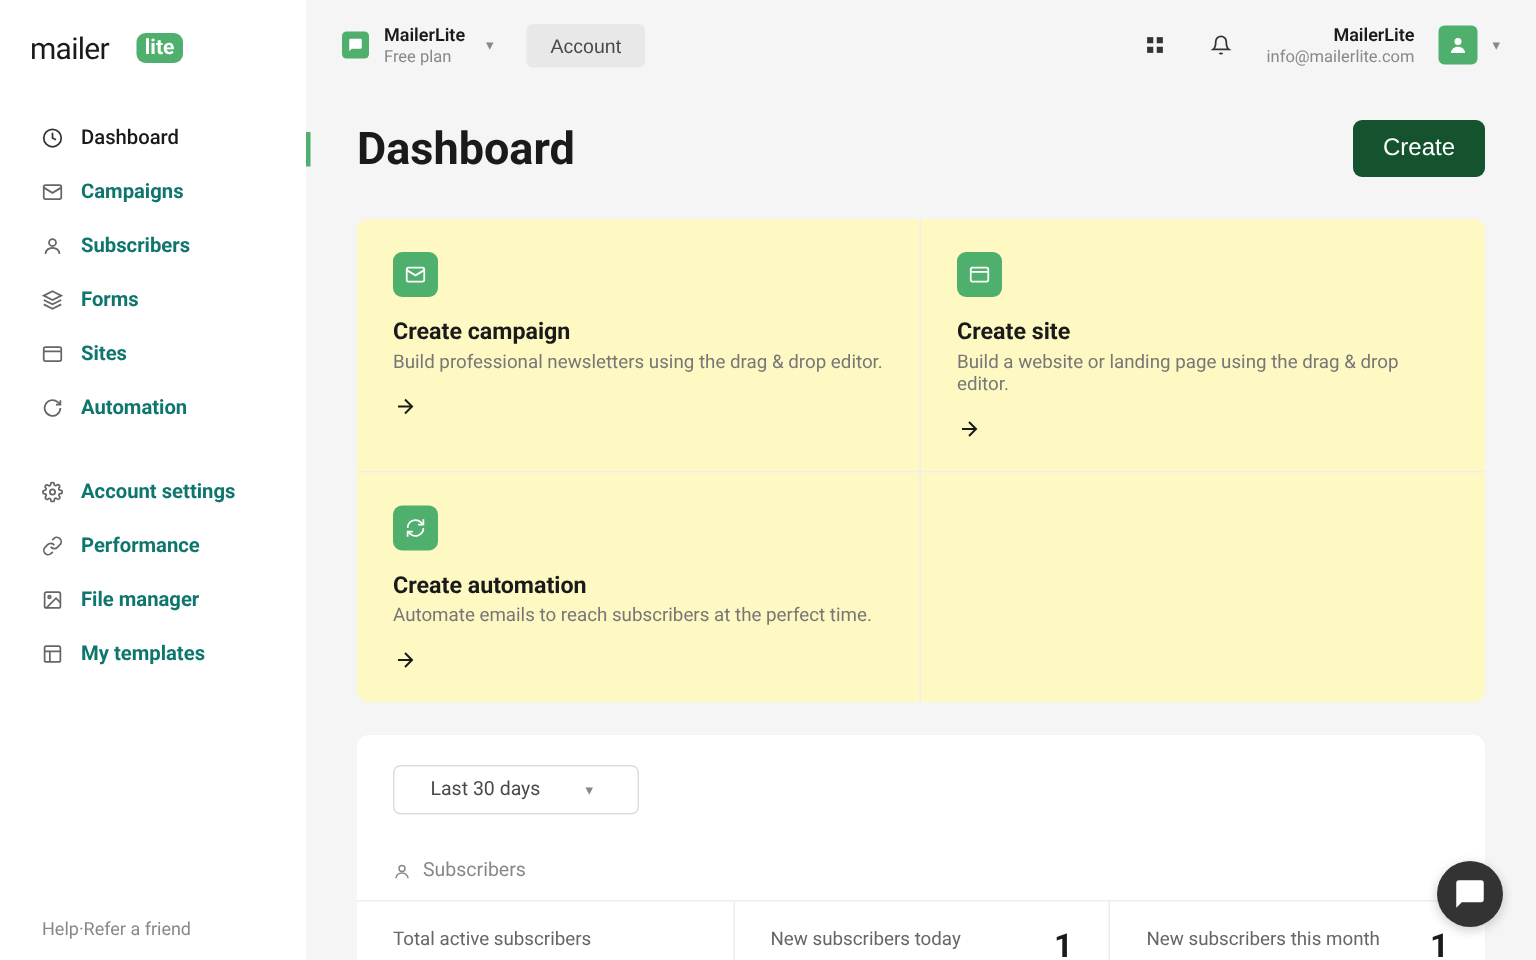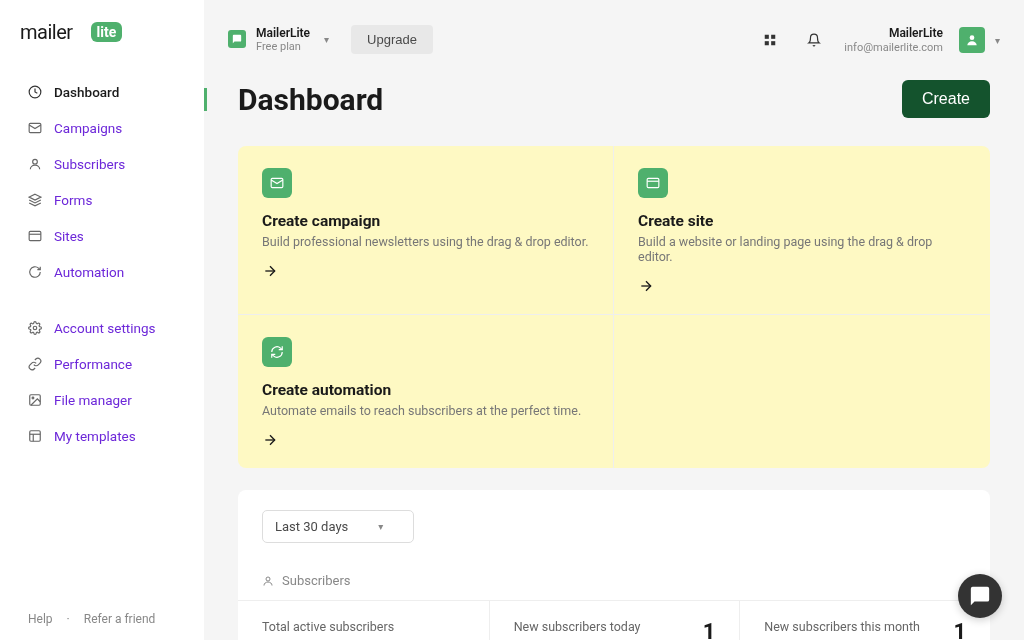--- a/index.html
+++ b/index.html
@@ -4,31 +4,31 @@
   <style>
     * { margin: 0; padding: 0; box-sizing: border-box; }
     body { font-family: -apple-system, BlinkMacSystemFont, "Segoe UI", Roboto, sans-serif; background: #f5f5f5; width: 1024px; height: 640px; overflow: hidden; position: relative; }
     
     .sidebar { position: fixed; left: 0; top: 0; width: 204px; height: 640px; background: #fff; display: flex; flex-direction: column; }
     .logo { padding: 20px 20px 30px; display: flex; align-items: center; gap: 2px; }
     .logo-text { font-size: 20px; font-weight: 400; color: #1a1a1a; letter-spacing: -0.5px; }
     .logo-badge { background: #4fb06d; border-radius: 6px; padding: 2px 6px; font-size: 14px; color: #fff; font-weight: 700; margin-left: 16px; }
     
     .nav { flex: 1; }
-    .nav-item { display: flex; align-items: center; gap: 12px; padding: 10px 28px; color: #6d28d9; font-size: 13.5px; cursor: pointer; position: relative; }
+    .nav-item { display: flex; align-items: center; gap: 12px; padding: 10px 28px; color: #0f766e; font-size: 13.5px; cursor: pointer; position: relative; font-weight: bold; }
     .nav-item.active { color: #1a1a1a; font-weight: 500; }
     .nav-item .icon { width: 14px; height: 14px; display: flex; align-items: center; justify-content: center; }
     .nav-group-gap { height: 20px; }
     
-    .sidebar-footer { padding: 14px 28px; display: flex; gap: 14px; font-size: 12px; color: #888; }
+    .sidebar-footer { padding: 14px 28px; display: flex; font-size: 12px; color: #888; }
     .sidebar-footer span { cursor: pointer; }
     
     .main { margin-left: 204px; }
     
-    .header { height: 60px; display: flex; align-items: flex-end; padding: 6px 24px; justify-content: space-between; }
+    .header { height: 60px; display: flex; align-items: center; padding: 6px 24px; justify-content: space-between; }
     .header-left { display: flex; align-items: center; gap: 12px; }
     .account-chip { display: flex; align-items: center; gap: 10px; cursor: pointer; }
     .account-icon-box { width: 18px; height: 18px; background: #4fb06d; border-radius: 3px; display: flex; align-items: center; justify-content: center; }
     .account-text { display: flex; flex-direction: column; line-height: 1.2; }
     .account-name { font-size: 12px; font-weight: 600; color: #1a1a1a; }
     .account-plan { font-size: 11px; color: #888; }
     .chevron { color: #888; font-size: 10px; margin-left: 4px; }
     .upgrade-btn { background: #e8e8e8; border: none; padding: 7px 16px; border-radius: 4px; font-size: 13px; color: #4a4a4a; cursor: pointer; margin-left: 10px; }
     
     .header-right { display: flex; align-items: center; gap: 16px; }
@@ -51,21 +51,21 @@
     .card:nth-child(1), .card:nth-child(2) { border-bottom: 1px solid #eee; }
     .card:nth-child(1), .card:nth-child(3) { border-right: 1px solid #eee; }
     .card-icon { width: 30px; height: 30px; background: #4fb06d; border-radius: 6px; display: flex; align-items: center; justify-content: center; margin-bottom: 14px; }
     .card-title { font-size: 15.5px; font-weight: 700; color: #1a1a1a; margin-bottom: 4px; }
     .card-desc { font-size: 12.5px; color: #777; margin-bottom: 14px; }
     .card-arrow { color: #1a1a1a; }
     
     .perf { background: #fff; border-radius: 8px; margin-top: 22px; }
     .perf-head { display: flex; align-items: center; justify-content: space-between; padding: 20px 24px 18px; }
     .perf-title { font-size: 16px; font-weight: 700; color: #1a1a1a; }
-    .perf-select { border: 1px solid #ddd; border-radius: 5px; padding: 8px 30px 8px 12px; font-size: 13px; color: #4a4a4a; background: #fff; cursor: pointer; position: relative; display: flex; align-items: center; gap: 30px; }
+    .perf-select { border: 1px solid #ddd; border-radius: 5px; padding: 8px 30px 8px 24px; font-size: 13px; color: #4a4a4a; background: #fff; cursor: pointer; position: relative; display: flex; align-items: center; gap: 30px; }
     .perf-tab { display: flex; align-items: center; gap: 8px; padding: 12px 24px; border-bottom: 1px solid #eee; color: #888; font-size: 13px; }
     .stats { display: grid; grid-template-columns: 1fr 1fr 1fr; }
     .stat { padding: 18px 24px 10px; }
     .stat + .stat { border-left: 1px solid #eee; }
     .stat-label { font-size: 12.5px; color: #666; margin-bottom: 4px; }
     .stat-row { display: flex; justify-content: space-between; align-items: flex-start; }
     .stat-value { font-size: 22px; font-weight: 700; color: #1a1a1a; }
     
     .chat-bubble { position: fixed; right: 22px; bottom: 22px; width: 44px; height: 44px; background: #333; border-radius: 50%; display: flex; align-items: center; justify-content: center; cursor: pointer; box-shadow: 0 2px 8px rgba(0,0,0,0.2); }
     
@@ -192,21 +192,21 @@
           <svg width="10" height="10" viewBox="0 0 24 24" fill="#fff">
               <path d="M20 2H4a2 2 0 00-2 2v18l4-4h14a2 2 0 002-2V4a2 2 0 00-2-2z"></path>
             </svg>
         </div>
         <div class="account-text">
           <span class="account-name">MailerLite</span>
           <span class="account-plan">Free plan</span>
         </div>
         <span class="chevron">▾</span>
       </div>
-      <button class="upgrade-btn">Upgrade</button>
+      <button class="upgrade-btn">Account</button>
     </div>
     <div class="header-right">
       <div class="icon-btn">
         <svg width="14" height="14" viewBox="0 0 24 24" fill="#333">
             <rect x="3" y="3" width="7" height="7"></rect>
             <rect x="14" y="3" width="7" height="7"></rect>
             <rect x="3" y="14" width="7" height="7"></rect>
             <rect x="14" y="14" width="7" height="7"></rect>
           </svg>
       </div>

